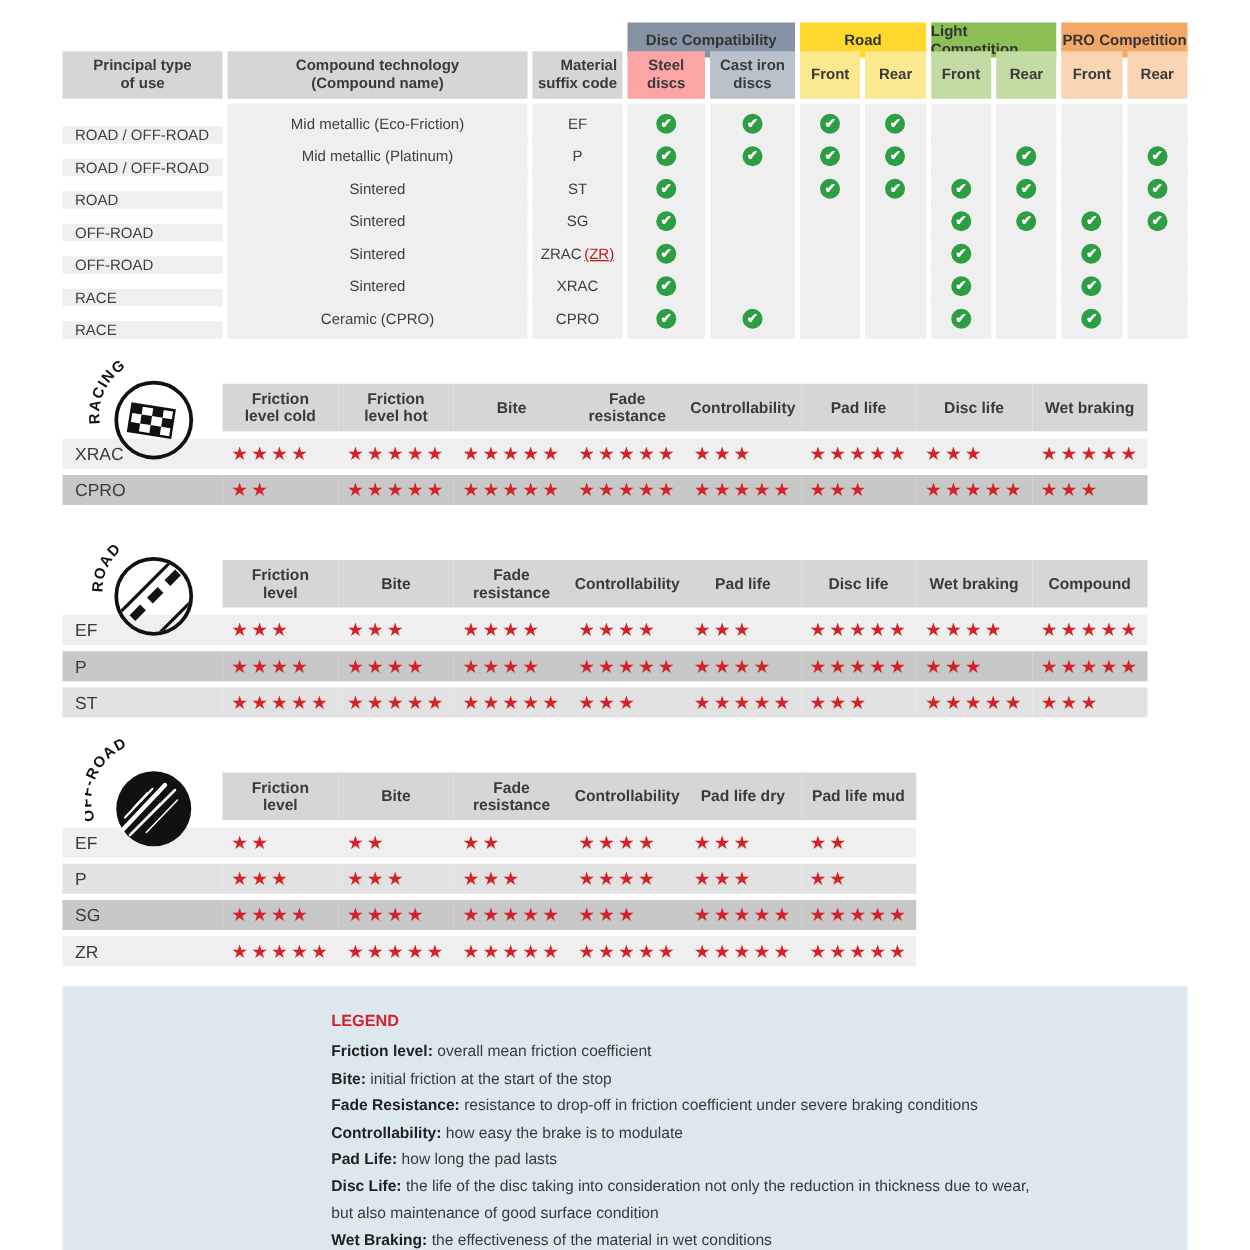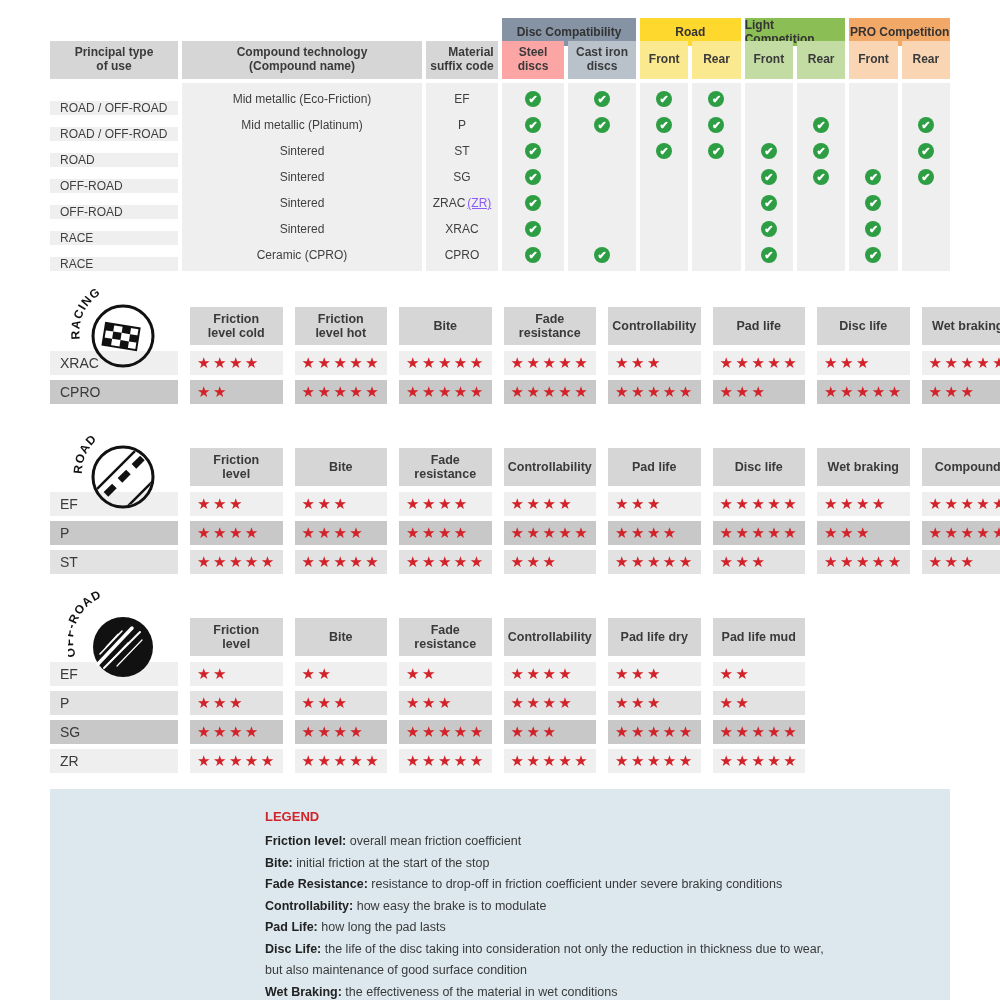--- a/index.html
+++ b/index.html
@@ -11,30 +11,30 @@
   .compat { margin: 18px 50px 0 50px; width: 900px; }
   .crow { display: grid; grid-template-columns: 128px 240px 72px 62px 68px repeat(6, 1fr); column-gap: 4px; margin-bottom: 4px; }
   .crow.group { height: 20px; margin-bottom: 3px; }
   .crow.head { height: 38px; }
   .crow.data { height: 22px; }
   .gcell { display: flex; align-items: center; justify-content: center; font-size: 12px; font-weight: bold; color: #333; }
   .hcell { display: flex; align-items: center; justify-content: center; text-align: center; font-size: 12px; font-weight: bold; color: #3a3a3a; background: #d6d6d6; white-space: pre-line; line-height: 1.15; }
   .dcell { display: flex; align-items: center; background: #efefef; font-size: 12px; color: #3f3f3f; }
   .dcell.use { padding-left: 10px; margin-top: 18px; }
   .dcell.center { justify-content: center; }
-  .code-suffix { color: #8b5cf6; margin-left: 2px; text-decoration: underline; }
+  .code-suffix { color: #b91c1c; margin-left: 2px; text-decoration: underline; }
   .check-icon { width: 16px; height: 16px; border-radius: 50%; background: #2e9e44; color: #fff; font-size: 11px; font-weight: bold; display: flex; align-items: center; justify-content: center; line-height: 1; }
 
   
   .rsection { position: relative; margin-left: 50px; }
   .rsection.first { margin-top: 46px; }
   .rsection.later { margin-top: 44px; }
   .ricon { position: absolute; left: 18px; top: -34px; width: 108px; height: 108px; }
   .ricon text { font-size: 12px; font-weight: bold; fill: #111; letter-spacing: 1px; }
-  .rrow { display: grid; column-gap: 12px; margin-bottom: 5px; }
+  .rrow { display: grid; column-gap: 0; margin-bottom: 5px; }
   .rrow.cols8 { grid-template-columns: 128px repeat(8, 92.5px); }
   .rrow.cols6 { grid-template-columns: 128px repeat(6, 92.5px); }
   .rrow.head { height: 38px; margin-bottom: 6px; }
   .rrow.data { height: 24px; }
   .rhcell { display: flex; align-items: center; justify-content: center; text-align: center; font-size: 12.5px; font-weight: bold; color: #3a3a3a; background: #d6d6d6; white-space: pre-line; line-height: 1.15; }
   .rlabel { display: flex; align-items: center; padding-left: 10px; font-size: 14px; color: #3a3a3a; }
   .rstars { display: flex; align-items: center; padding-left: 7px; font-size: 15px; letter-spacing: 2.5px; color: #d2232a; overflow: hidden; }
   .shade-light { background: #efefef; }
   .shade-medium { background: #e2e2e2; }
   .shade-dark { background: #c8c8c8; }

